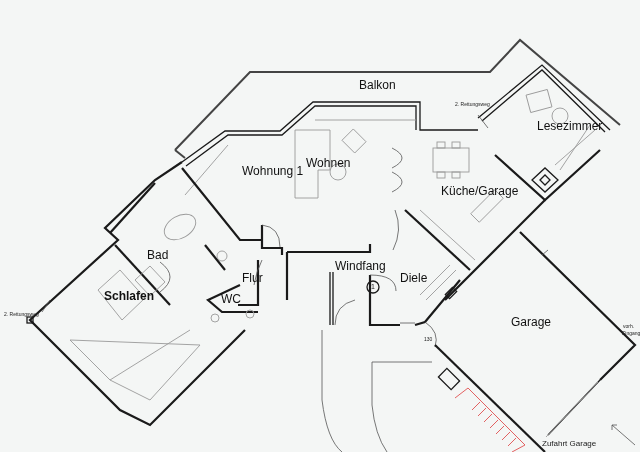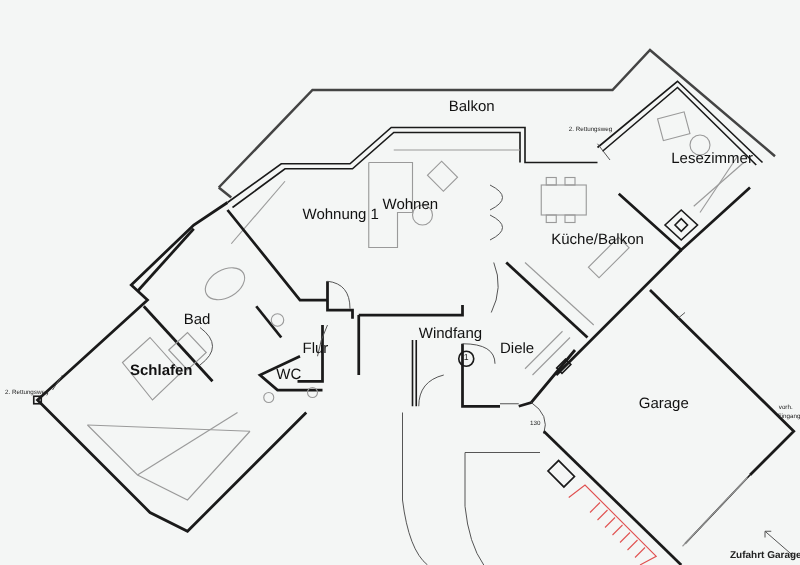--- a/index.html
+++ b/index.html
@@ -137,29 +137,29 @@
   <line class="thin" x1="488" y1="128" x2="478" y2="115"></line>
   <line class="thin" x1="50" y1="300" x2="42" y2="312"></line>
 
   <line class="thin" x1="635" y1="445" x2="612" y2="425"></line>
   <polyline class="thin" points="612,430 612,425 617,425"></polyline>
 </svg>
 
 <span class="label" style="left:359px;top:78px;">Balkon</span>
 <span class="label" style="left:242px;top:164px;">Wohnung 1</span>
 <span class="label" style="left:306px;top:156px;">Wohnen</span>
-<span class="label" style="left:441px;top:184px;">Küche/Balkon</span>
+<span class="label" style="left:441px;top:184px;">Küche/Garage</span>
 <span class="label" style="left:521px;top:119px;margin-left:16px;">Lesezimmer</span>
 <span class="label" style="left:147px;top:248px;">Bad</span>
 <span class="label" style="left:242px;top:259px;margin-top:12px;">Flur</span>
 <span class="label" style="left:335px;top:259px;">Windfang</span>
 <span class="label" style="left:400px;top:271px;">Diele</span>
 <span class="label" style="left:104px;top:289px;font-weight:bold;">Schlafen</span>
 <span class="label" style="left:221px;top:292px;">WC</span>
 <span class="label" style="left:511px;top:315px;">Garage</span>
 
 <span class="small" style="left:455px;top:101px;">2. Rettungsweg</span>
 <span class="small" style="left:4px;top:311px;">2. Rettungsweg</span>
 <span class="small" style="left:371px;top:283px;font-size:7px;">1</span>
 <span class="small" style="left:424px;top:336px;">130</span>
 <span class="small" style="left:623px;top:323px;">vorh.</span>
 <span class="small" style="left:622px;top:330px;">Eingang</span>
-<span class="tiny" style="left:584px;top:439px;font-size:8px;font-weight:bold;">Zufahrt Garage</span>
+<span class="tiny" style="left:542px;top:439px;font-size:8px;">Zufahrt Garage</span>
 
 </body></html>

